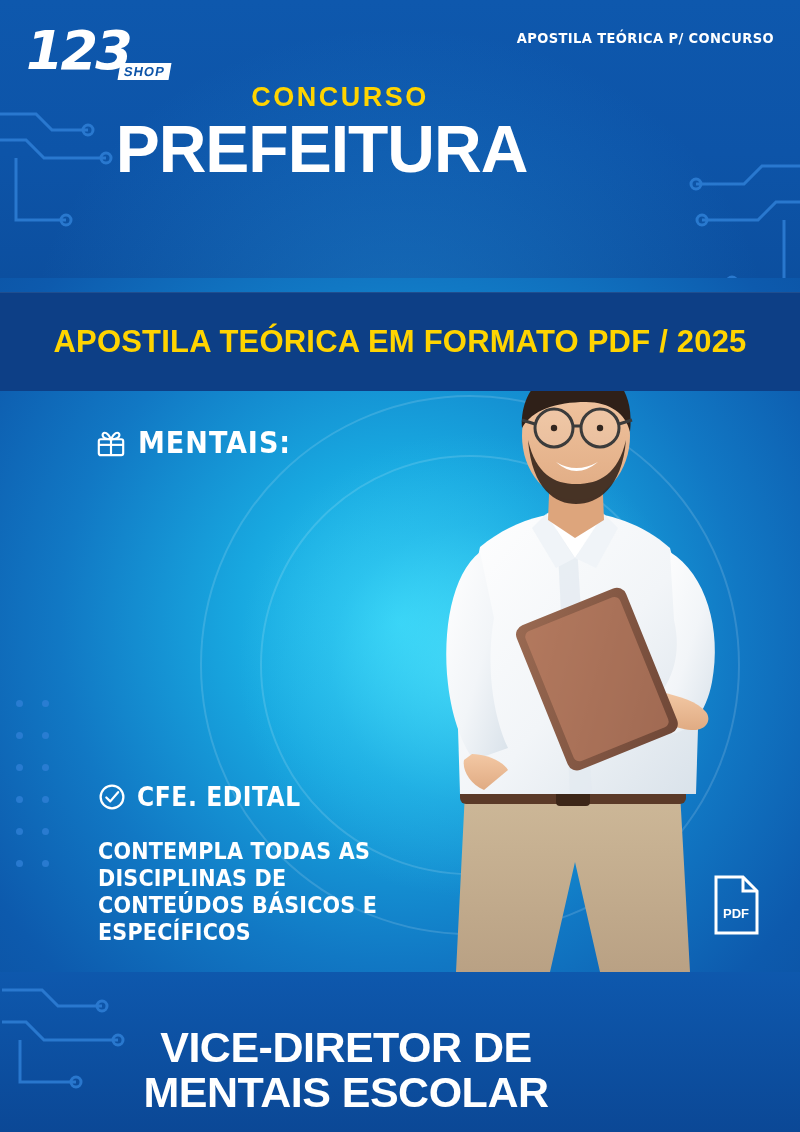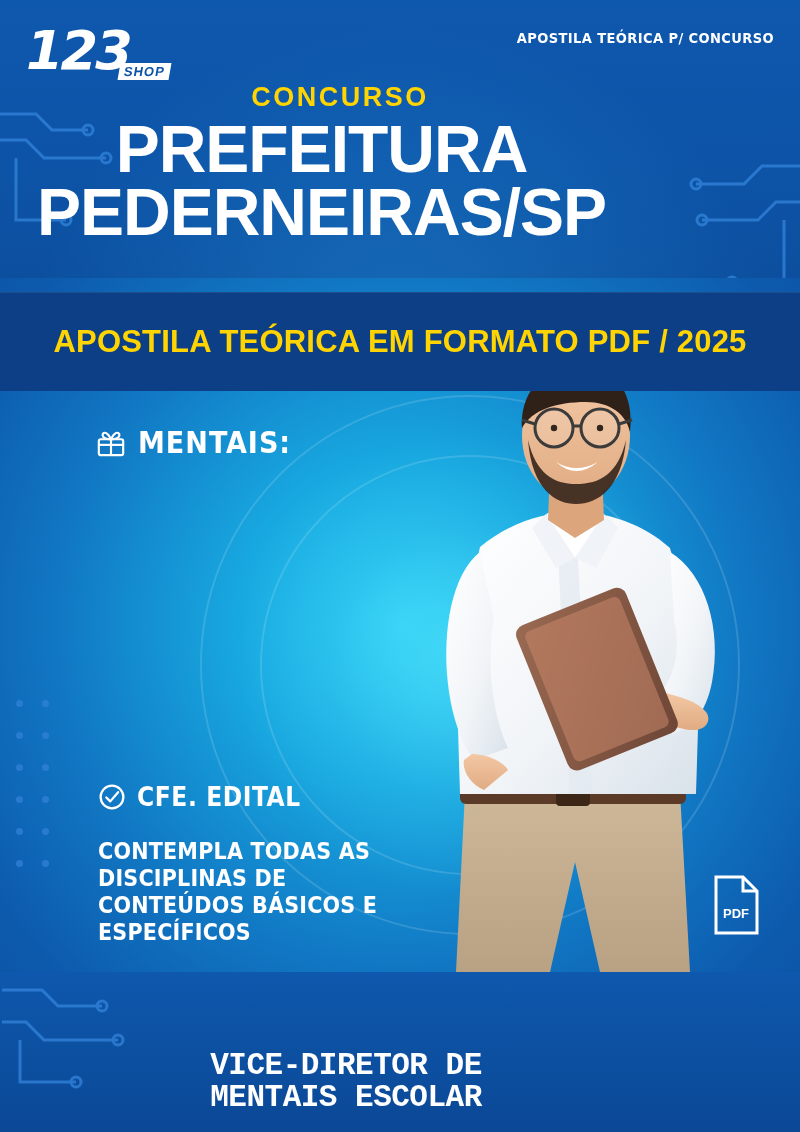--- a/index.html
+++ b/index.html
@@ -78,23 +78,22 @@
   }
 
   
   .bottom-band{
     position:absolute; bottom:0; left:0; width:800px; height:160px;
     background:linear-gradient(180deg,#0e58ad 0%, #0b4896 100%);
     z-index:7; overflow:hidden;
   }
   .bottom-title{
     position:absolute; bottom:18px; left:0; width:692px; text-align:center;
-    color:#ffffff; font-weight:bold; font-size:31px; line-height:1.03; z-index:9;
+    color:#ffffff; font-weight:bold; font-size:43px; line-height:1.03; z-index:9;
     letter-spacing:-.5px;
-    font-family:Liberation Mono, monospace;
   }
 
   
   .brindes-head{
     position:absolute; left:96px; top:425px; z-index:6;
     display:flex; align-items:center; gap:12px;
   }
   .brindes-head .txt{
     color:#ffffff; font-size:30px; font-weight:bold; letter-spacing:1px;
     font-family:"DejaVu Sans Condensed","Liberation Sans",sans-serif;
@@ -179,21 +178,20 @@
     <div class="logo-123">123</div>
     <div class="logo-shop">SHOP</div>
   </div>
 
   <div class="top-right">APOSTILA TEÓRICA P/ CONCURSO</div>
 
   <div class="concurso">CONCURSO</div>
 
   <div class="title-main">
     <span class="l1">PREFEITURA</span>
-    <span class="l2">PEDERNEIRAS/SP</span>
   </div>
 
   <div class="mid-band">
     <span>APOSTILA TEÓRICA EM FORMATO PDF / 2025</span>
   </div>
 
   <div class="dots">
     <span style="left:16px; top:700px;"></span>
       <span style="left:42px; top:700px;"></span>
     <span style="left:16px; top:732px;"></span>

